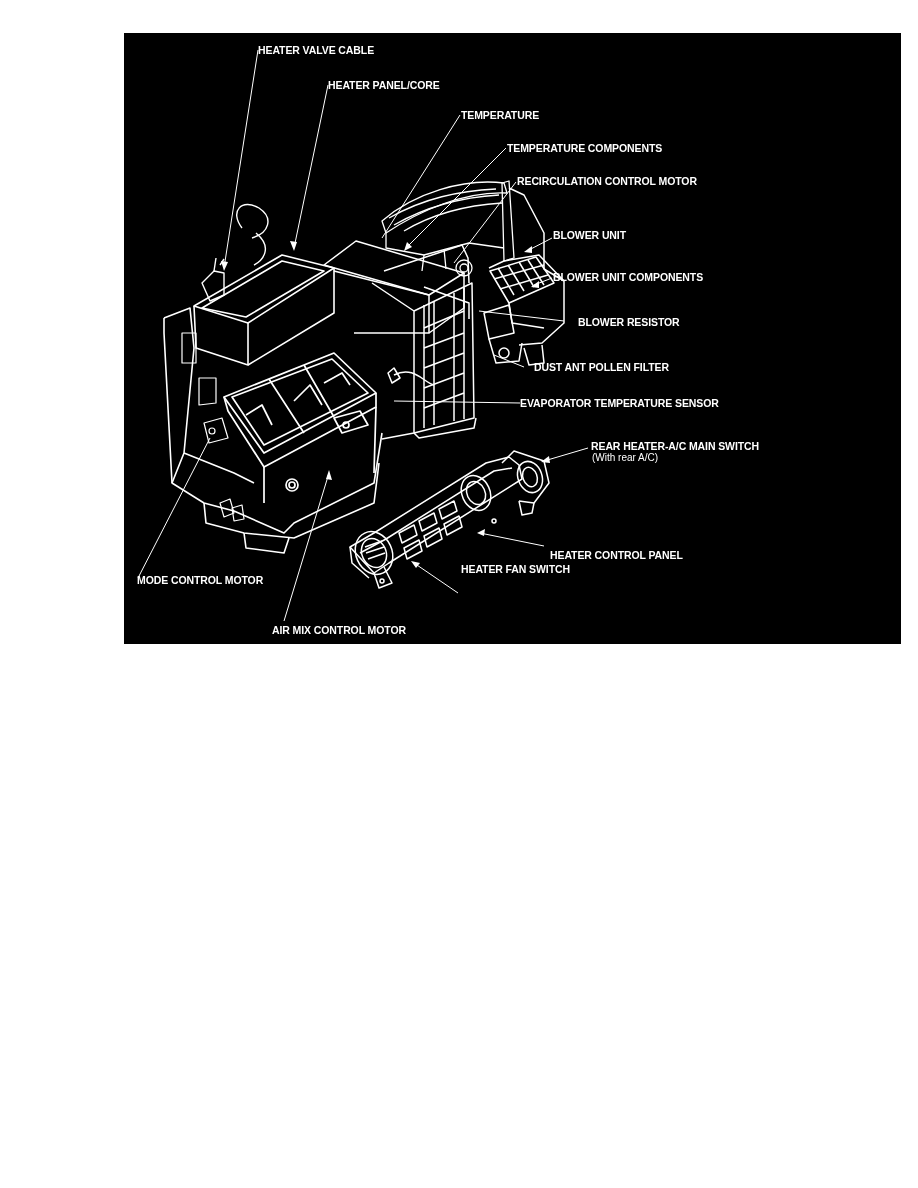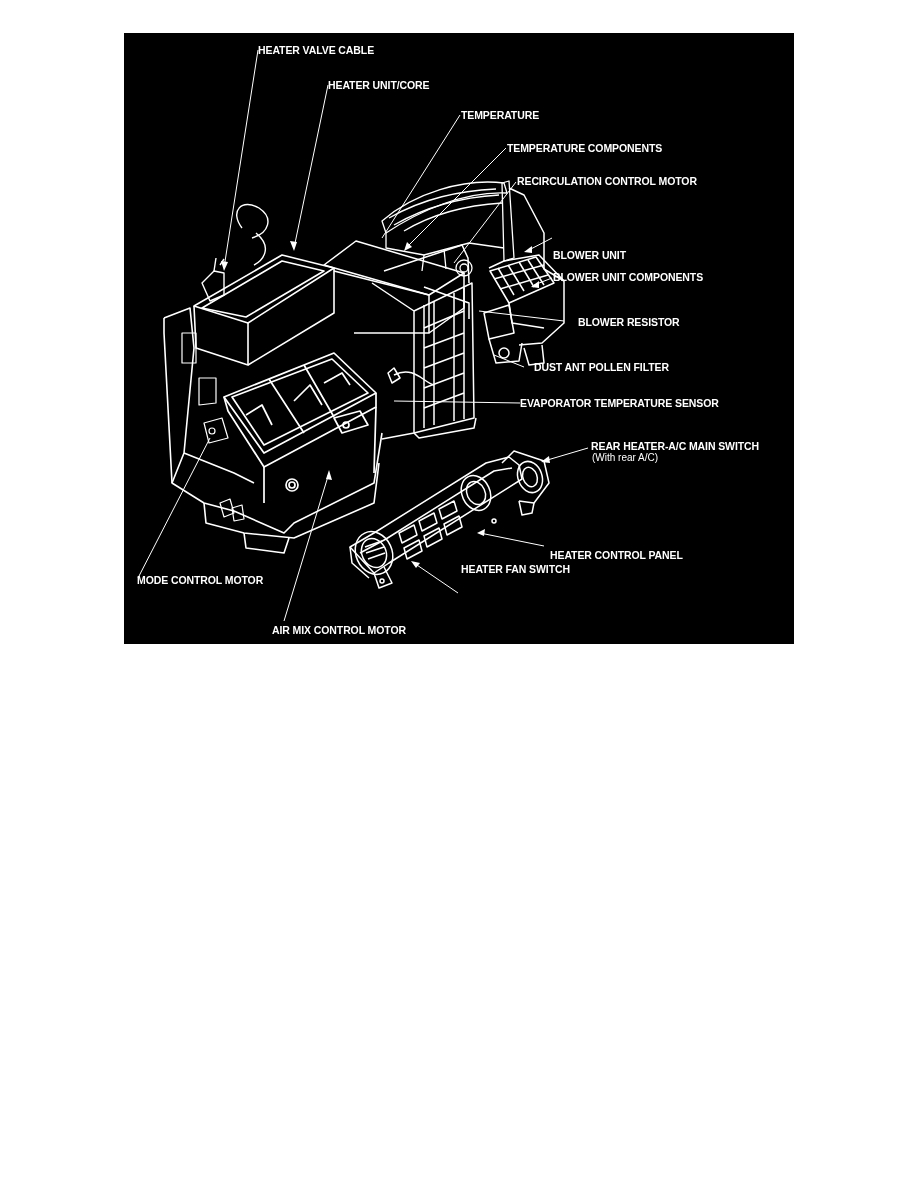--- a/index.html
+++ b/index.html
@@ -1,18 +1,18 @@
 <!DOCTYPE html>
 <html><head>
 <meta charset="utf-8">
 <style>
   html, body { margin: 0; padding: 0; background: #ffffff; }
   body { width: 918px; height: 1188px; position: relative; overflow: hidden;
          font-family: "Liberation Sans", sans-serif; }
-  #figure { position: absolute; left: 124px; top: 33px; width: 670px; height: 611px;
+  #figure { position: absolute; left: 124px; top: 33px; width: 777px; height: 611px;
             background: #000000; overflow: hidden; }
   #figure svg.art { position: absolute; left: 0; top: 0; }
   .lbl { position: absolute; color: #ffffff; font-weight: bold; font-size: 10.5px;
          letter-spacing: -0.1px; white-space: nowrap; line-height: 12px; }
   .sub { position: absolute; color: #ffffff; font-weight: normal; font-size: 10px;
          white-space: nowrap; line-height: 11px; }
 </style>
 </head>
 <body>
 
@@ -161,25 +161,25 @@
       <path d="M378 430 L390 418 L420 428 L425 450 L410 470 L395 468"></path>
       <ellipse cx="406" cy="444" rx="12" ry="16" transform="rotate(-20 406 444)"></ellipse>
       <ellipse cx="406" cy="444" rx="7" ry="10" transform="rotate(-20 406 444)"></ellipse>
       <path d="M395 468 L398 482 L408 480 L410 470"></path>
       <circle cx="258" cy="548" r="2"></circle>
       <circle cx="370" cy="488" r="2"></circle>
     </g>
   </svg>
 
   <div class="lbl" style="left:134px;top:11px">HEATER VALVE CABLE</div>
-  <div class="lbl" style="left:204px;top:46px">HEATER UNIT/CORE</div>
+  <div class="lbl" style="left:204px;top:46px">HEATER PANEL/CORE</div>
   <div class="lbl" style="left:337px;top:76px">TEMPERATURE</div>
   <div class="lbl" style="left:383px;top:109px">TEMPERATURE COMPONENTS</div>
   <div class="lbl" style="left:393px;top:142px">RECIRCULATION CONTROL MOTOR</div>
-  <div class="lbl" style="left:429px;top:216px">BLOWER UNIT</div>
+  <div class="lbl" style="left:429px;top:196px">BLOWER UNIT</div>
   <div class="lbl" style="left:429px;top:238px">BLOWER UNIT COMPONENTS</div>
   <div class="lbl" style="left:454px;top:283px">BLOWER RESISTOR</div>
   <div class="lbl" style="left:410px;top:328px">DUST ANT POLLEN FILTER</div>
   <div class="lbl" style="left:396px;top:364px">EVAPORATOR TEMPERATURE SENSOR</div>
   <div class="lbl" style="left:467px;top:407px">REAR HEATER-A/C MAIN SWITCH</div>
   <div class="sub" style="left:468px;top:419px">(With rear A/C)</div>
   <div class="lbl" style="left:426px;top:516px">HEATER CONTROL PANEL</div>
   <div class="lbl" style="left:337px;top:530px">HEATER FAN SWITCH</div>
   <div class="lbl" style="left:13px;top:541px">MODE CONTROL MOTOR</div>
   <div class="lbl" style="left:148px;top:591px">AIR MIX CONTROL MOTOR</div>

